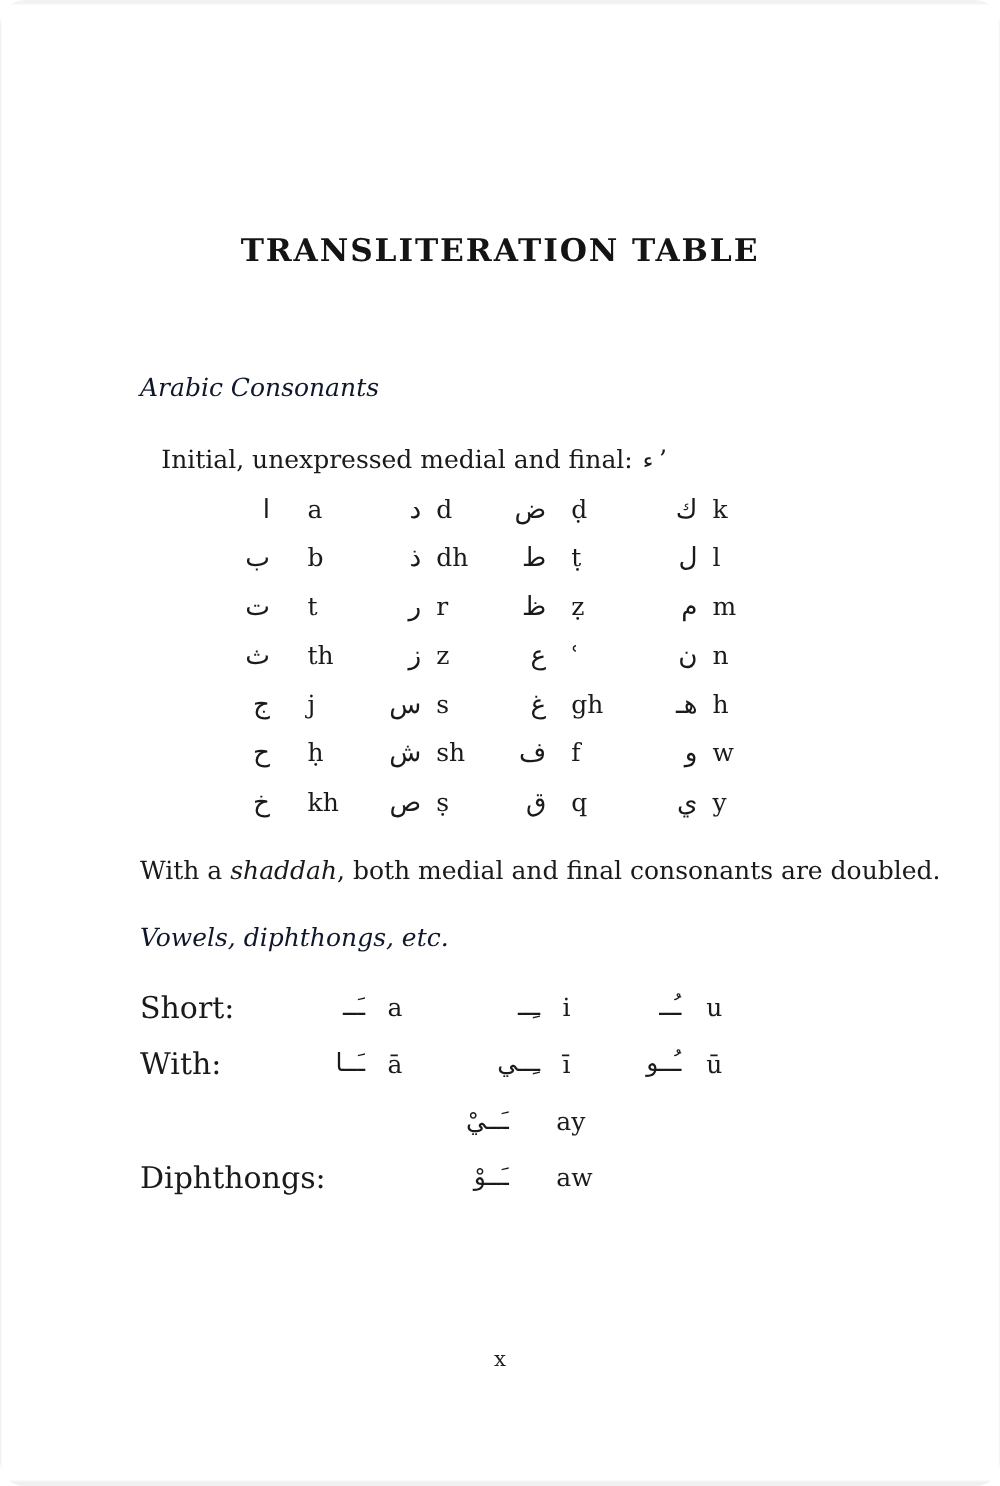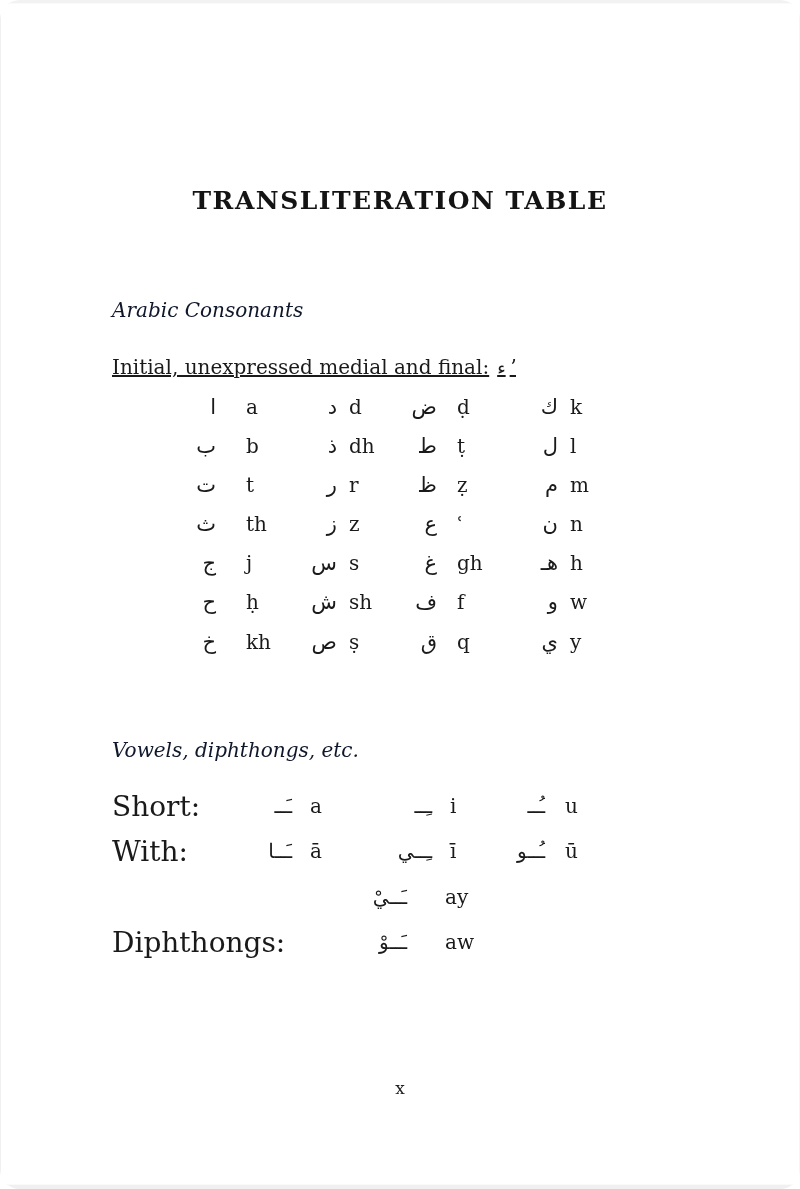--- a/index.html
+++ b/index.html
@@ -27,22 +27,22 @@
     color: #141414;
   }
   .section-heading {
     position: absolute; left: 112px;
     font-size: 20px; font-style: italic; color: #0f172a;
   }
   .h-consonants { top: 298px; }
   .h-vowels { top: 738px; }
 
   .intro-line {
-    position: absolute; left: 112px; top: 354px;
-    font-size: 20px; line-height: 26px; white-space: nowrap; text-decoration: underline;
+    position: absolute; left: 129px; top: 354px;
+    font-size: 20px; line-height: 26px; white-space: nowrap;
   }
   .intro-line .arabic { font-size: 18px; padding: 0 4px 0 8px; }
 
   .arabic {
     font-family: "DejaVu Sans", sans-serif;
     direction: rtl; unicode-bidi: isolate;
   }
 
   
   .ctable { position: absolute; top: 388px; left: 0; width: 800px; }
@@ -62,21 +62,21 @@
   .note-line {
     position: absolute; left: 112px; top: 684px;
     font-size: 20px; white-space: nowrap;
   }
   .note-line .it { font-style: italic; }
 
   
   .vtable { position: absolute; top: 784px; left: 0; width: 800px; }
   .vrow { position: relative; height: 45.3px; line-height: 45.3px; }
   .vrow span { position: absolute; top: 0; white-space: nowrap; }
-  .vlabel { left: 112px; font-size: 28px; }
+  .vlabel { left: 112px; font-size: 24px; }
   .vsym { font-family: Liberation Sans, sans-serif; font-size: 20px; direction: rtl; text-align: right; }
   .vlat { font-size: 20px; }
   .vs1 { left: 210px; width: 82px; }
   .vl1 { left: 310px; }
   .vs2 { left: 350px; width: 82px; }
   .vl2 { left: 450px; }
   .vs3 { left: 463px; width: 82px; }
   .vl3 { left: 565px; }
   .dvs { left: 325px; width: 82px; }
   .dvl { left: 445px; }
@@ -167,20 +167,21 @@
         <span class="lc l1">kh</span>
       <span class="ac a2">ص</span>
         <span class="lc l2">ṣ</span>
       <span class="ac a3">ق</span>
         <span class="lc l3">q</span>
       <span class="ac a4">ي</span>
         <span class="lc l4">y</span>
     </div>
   </div>
 
+  <div class="note-line"><span>With a </span><span class="it">shaddah</span><span>, both medial and final consonants are doubled.</span></div>
 
   <div class="section-heading h-vowels">Vowels, diphthongs, etc.</div>
 
   <div class="vtable">
     <div class="vrow">
       <span class="vlabel">Short:</span>
       <span class="vsym arabic vs1">ـَــ</span>
         <span class="vlat vl1">a</span>
       <span class="vsym arabic vs2">ـِــ</span>
         <span class="vlat vl2">i</span>

